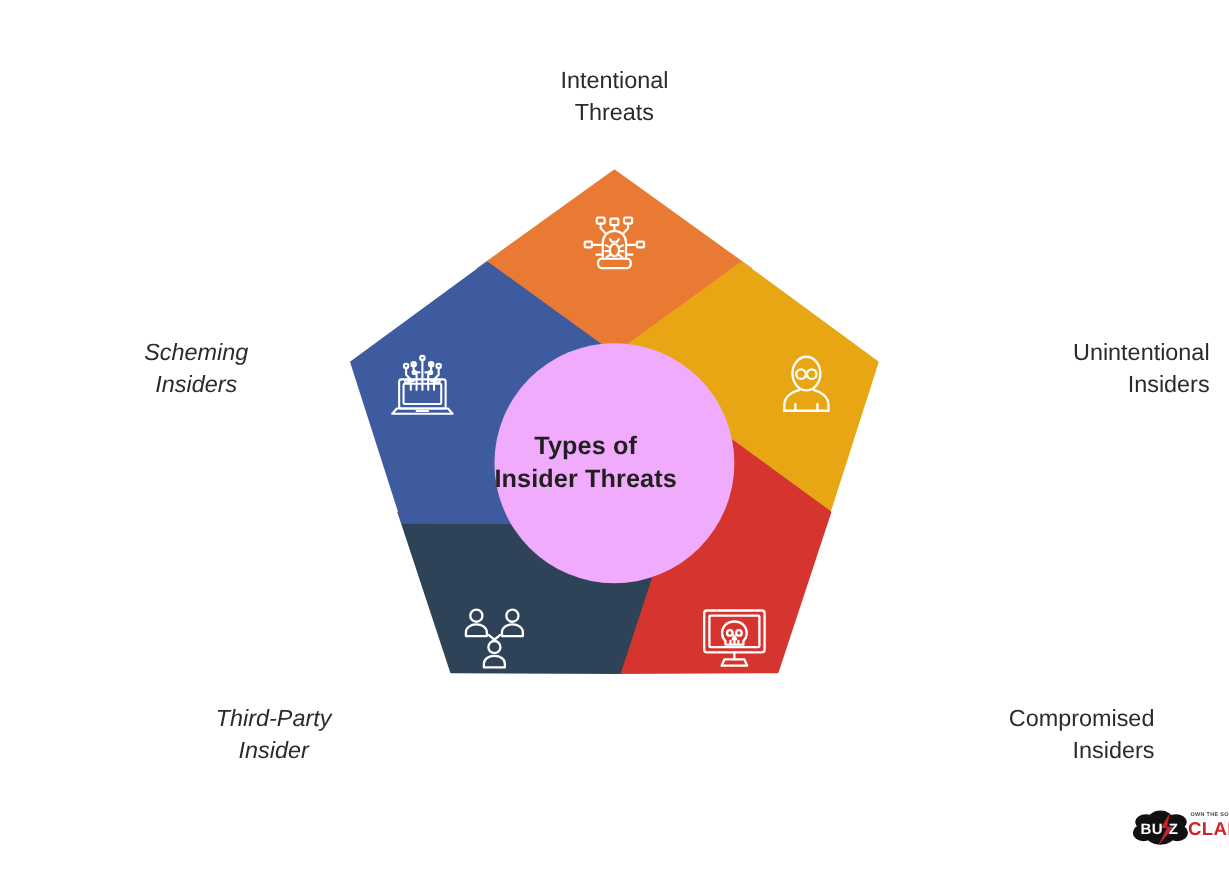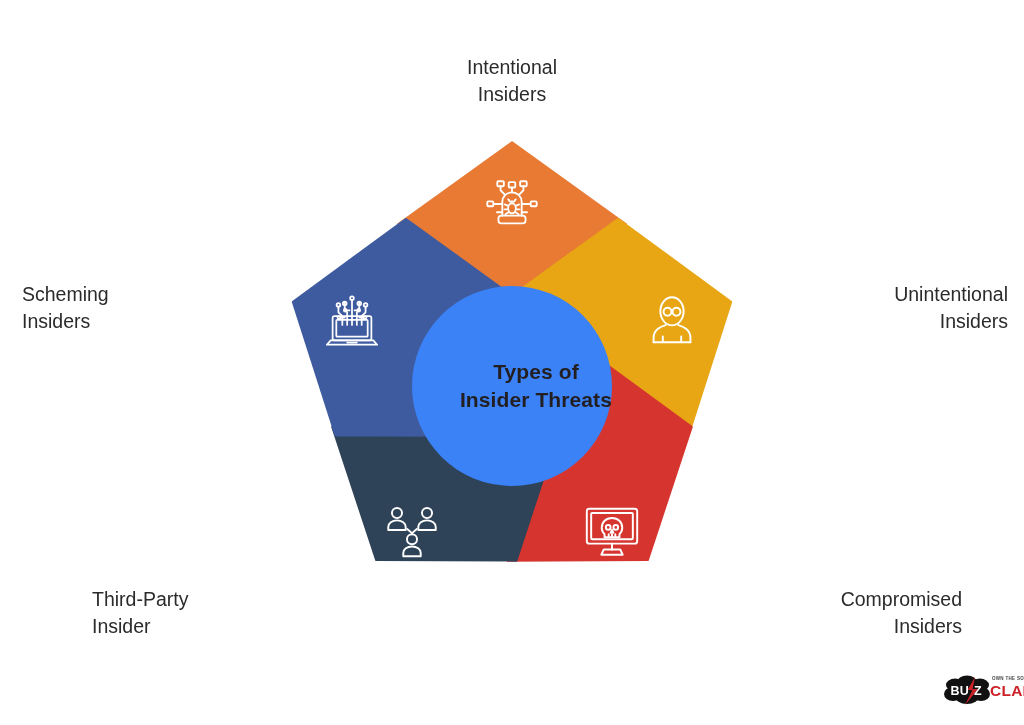--- a/index.html
+++ b/index.html
@@ -65,24 +65,24 @@
   
   #hub {
     position: absolute;
     left: 512px;
     top: 386px;
     width: 200px;
     height: 200px;
     margin-left: -100px;
     margin-top: -100px;
     border-radius: 50%;
-    background: #3b82f6;
+    background: #f0abfc;
     display: flex;
     align-items: center;
-    justify-content: flex-end;
+    justify-content: flex-start;
     box-shadow: 0 0 0 0 rgba(0,0,0,0);
   }
   #hub-text {
     text-align: center;
     font-size: 21px;
     font-weight: bold;
     line-height: 1.35;
     color: #231f20;
     letter-spacing: 0.1px;
     white-space: pre-line;
@@ -91,21 +91,21 @@
   
   .label {
     position: absolute;
     font-size: 19.5px;
     line-height: 1.38;
     color: #2b2b2b;
     white-space: pre-line;
     font-weight: normal;
   }
   .label.c  { text-align: center; }
-  .label.r  { text-align: left; }
+  .label.r  { text-align: center; font-style: italic; }
   .label.l  { text-align: right; }
 
   #label-intentional {
     left: 392px; top: 54px; width: 240px;
   }
   #label-scheming {
     left: 22px; top: 281px; width: 283px;
   }
   #label-unintentional {
     left: 726px; top: 281px; width: 282px;
@@ -257,21 +257,21 @@
     </div>
 
   </div>
 
   <div id="hub">
     <div id="hub-text">Types of
 Insider Threats</div>
   </div>
 
   <div class="label c" id="label-intentional">Intentional
-Insiders</div>
+Threats</div>
 
   <div class="label r" id="label-scheming">Scheming
 Insiders</div>
 
   <div class="label l" id="label-unintentional">Unintentional
 Insiders</div>
 
   <div class="label r" id="label-thirdparty">Third-Party
 Insider</div>
 

